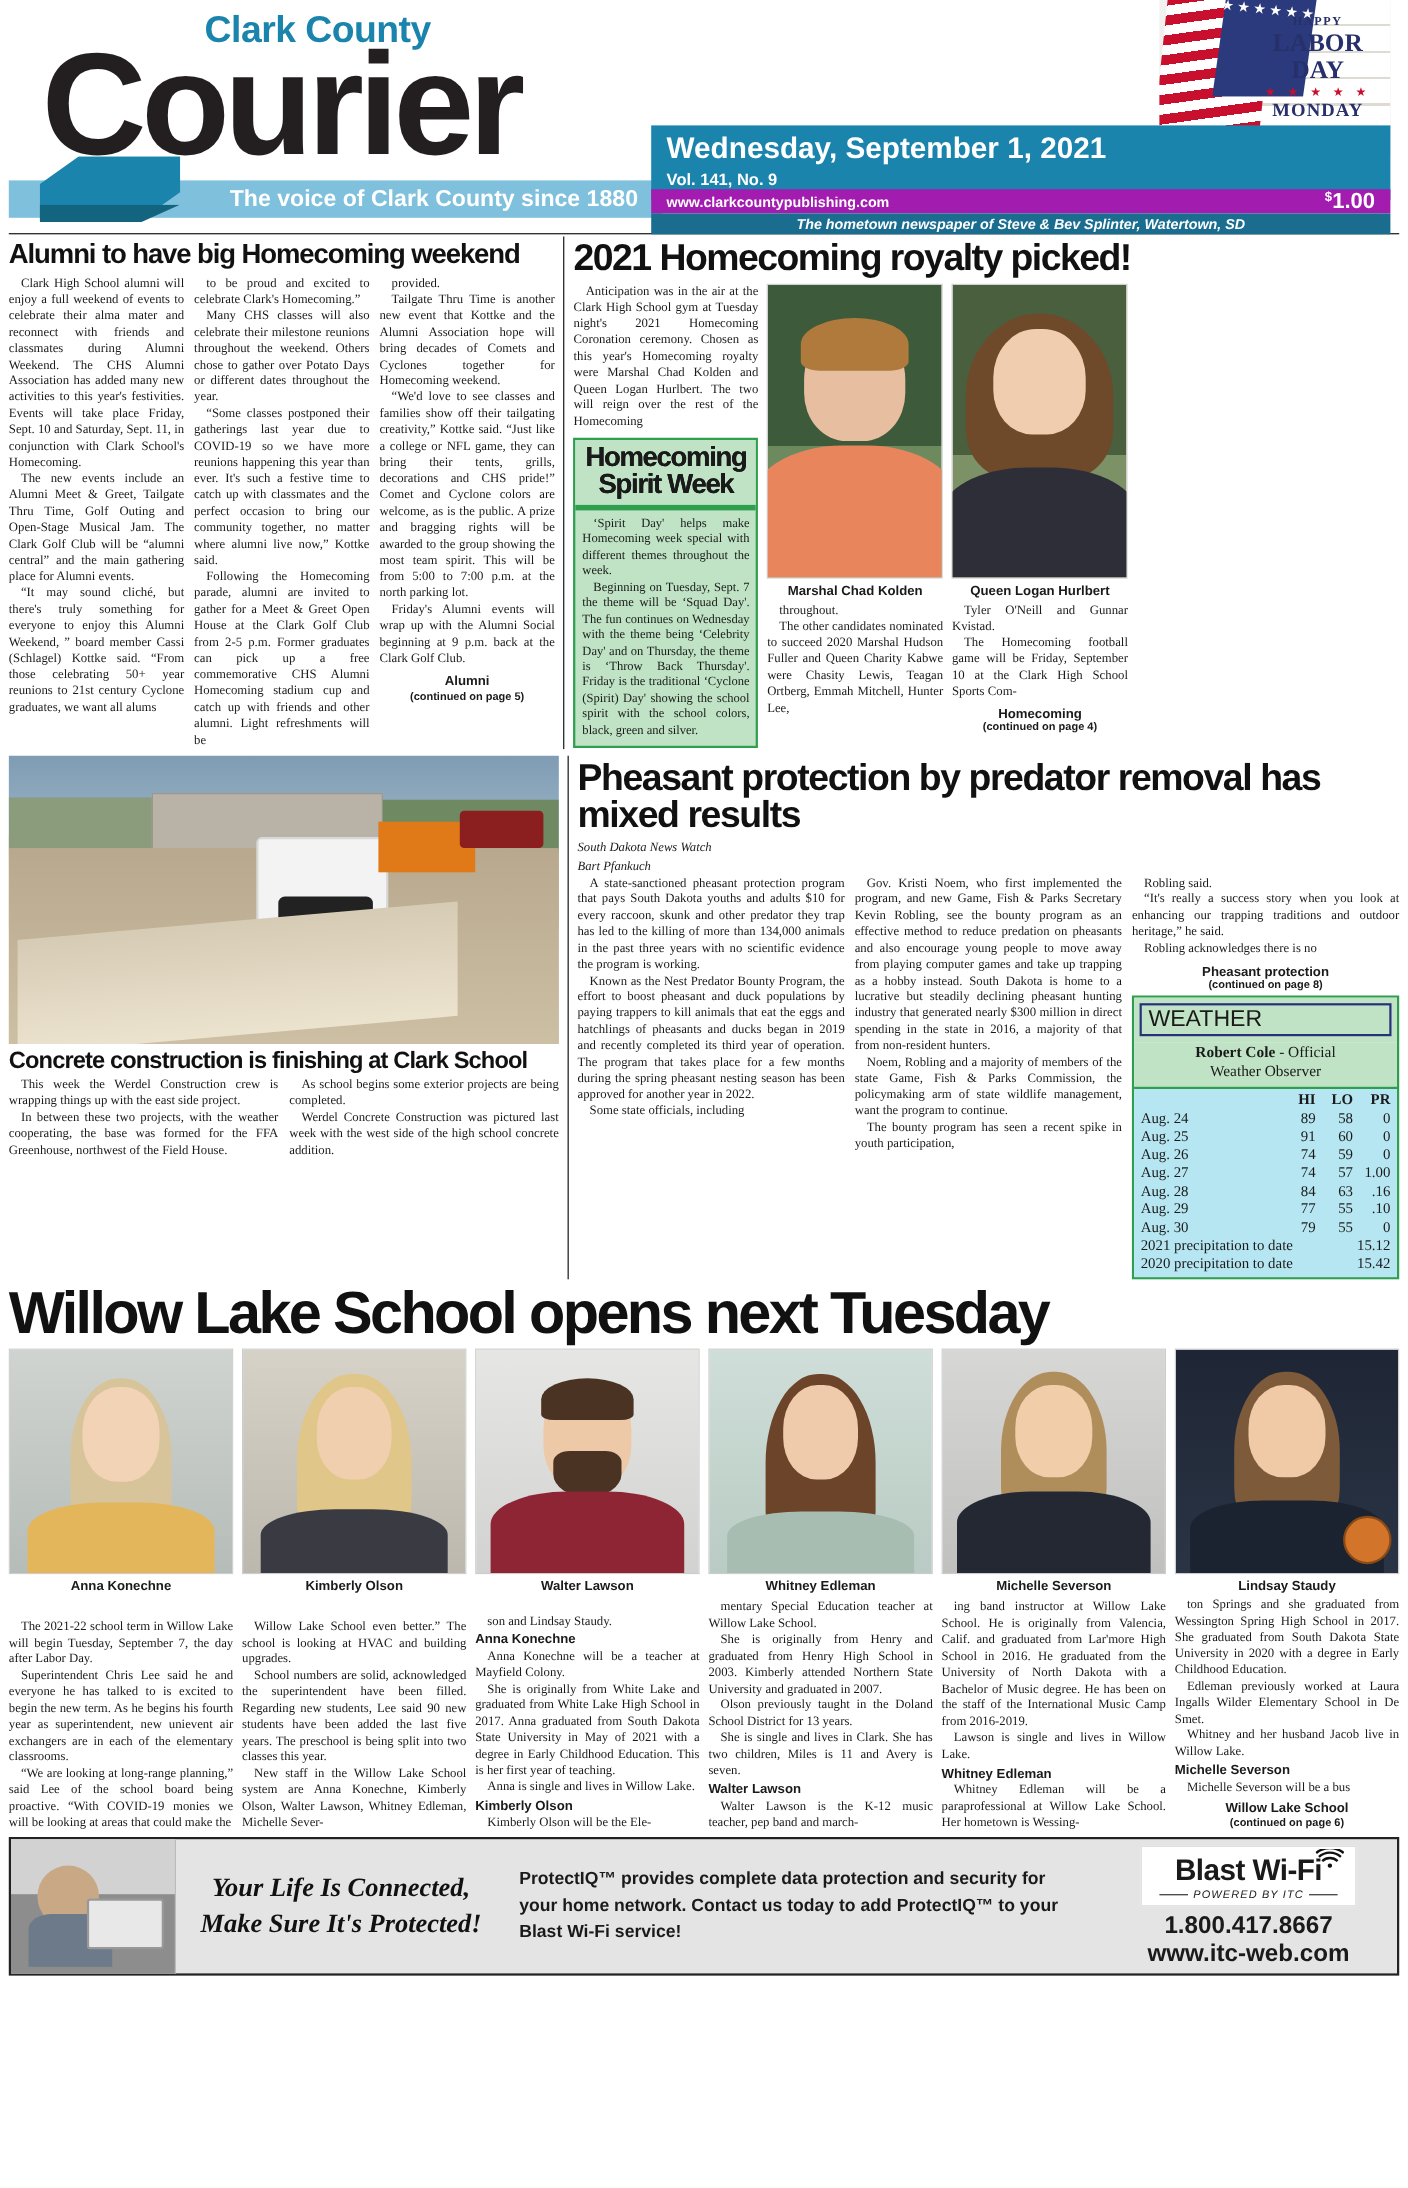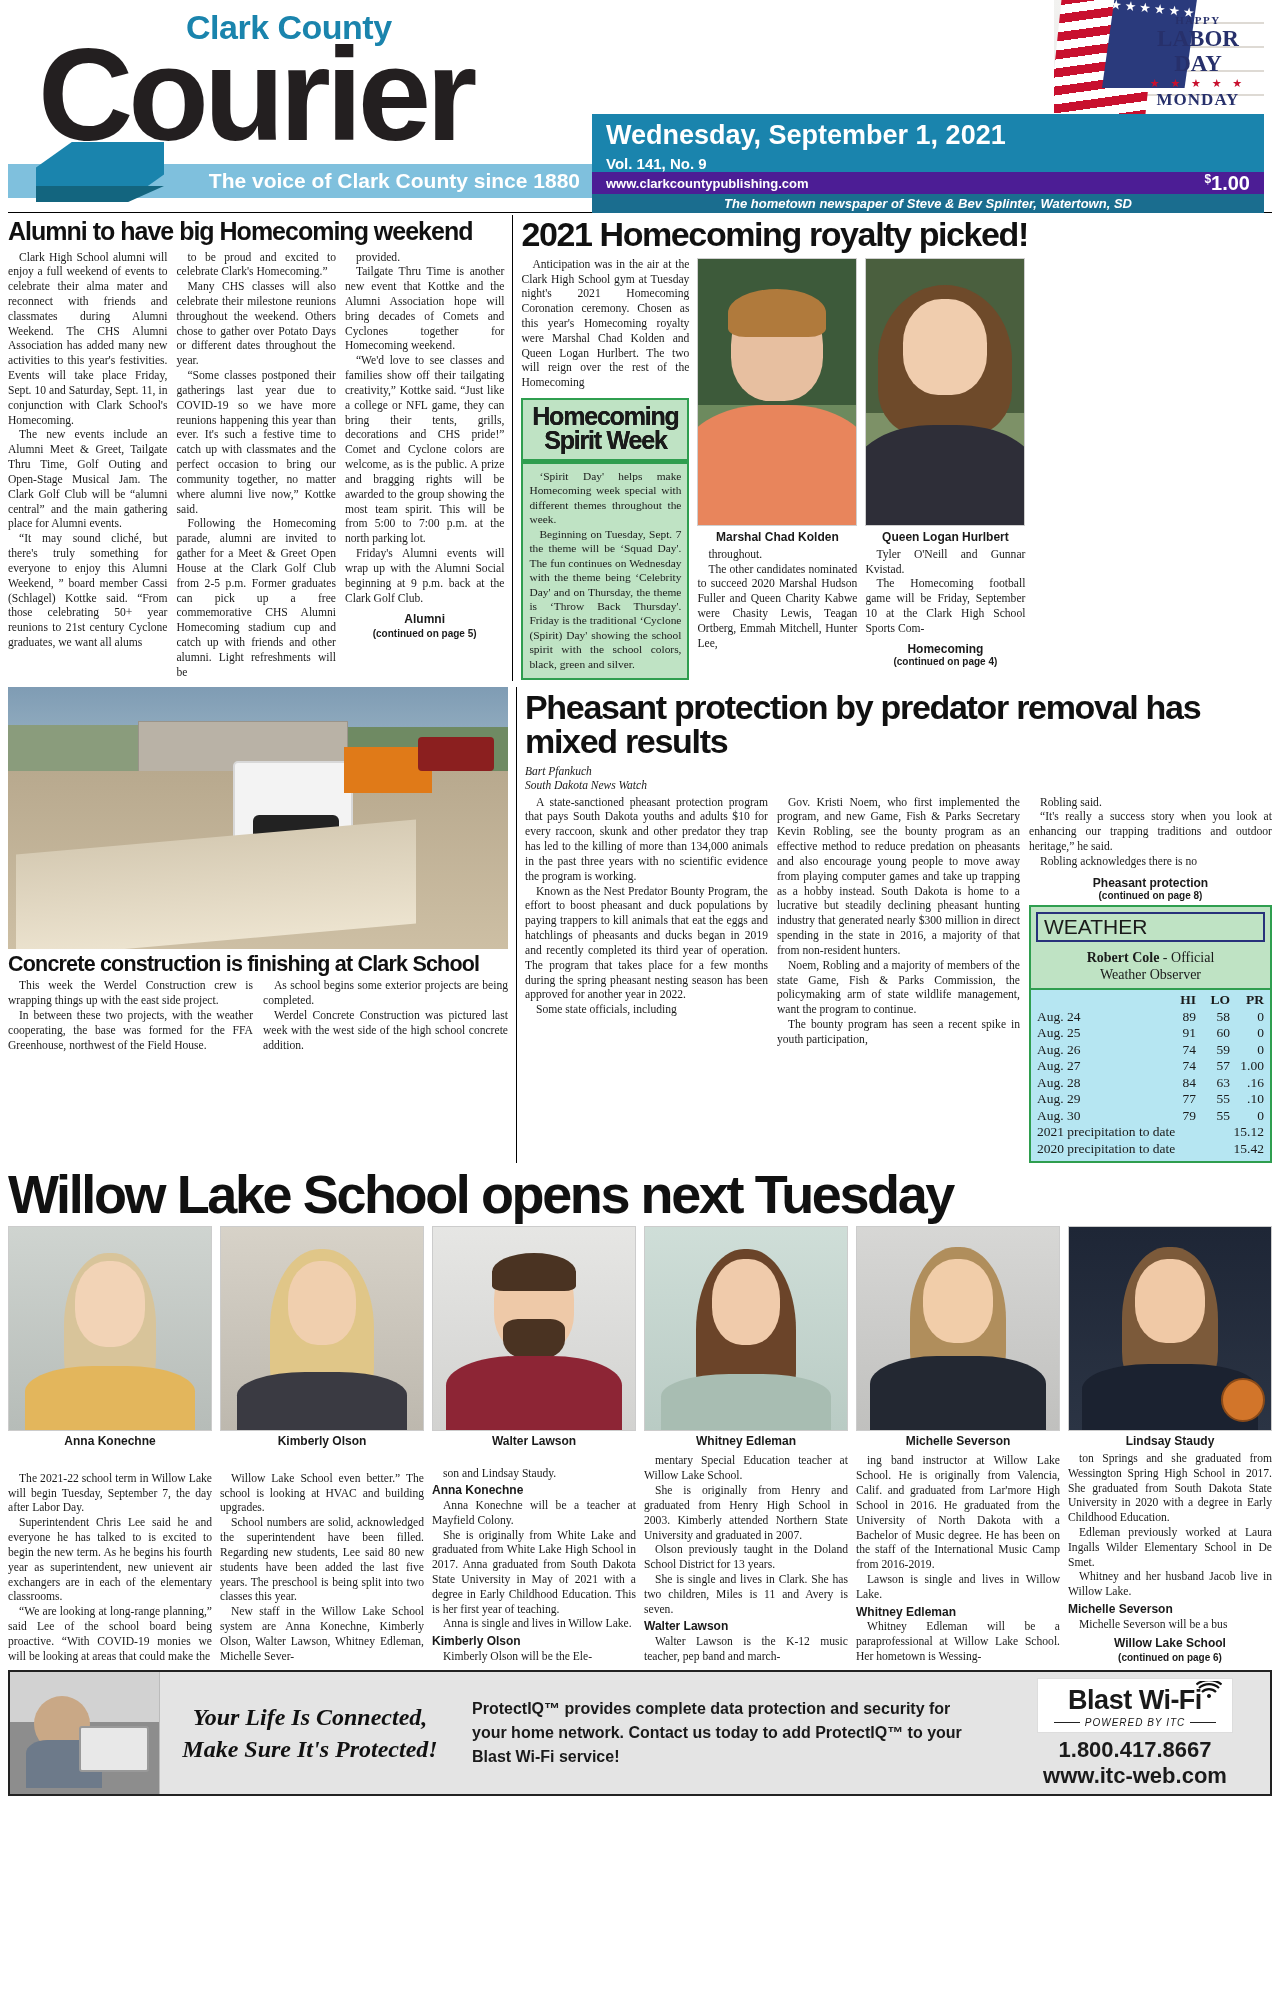--- a/index.html
+++ b/index.html
@@ -82,21 +82,21 @@
   .mast-datebox {
     position:absolute; right:8px; top:114px; width:672px; height:68px;
     background:#1a84ad; color:#fff;
     font-family:"Liberation Sans", sans-serif;
     padding:6px 14px 0 14px;
   }
   .date-line { font-size:27px; font-weight:bold; line-height:1.15; }
   .vol-line { font-size:15px; font-weight:bold; margin-top:4px; }
   .mast-urlbar {
     position:absolute; right:8px; top:172px; width:672px; height:22px;
-    background:#4c1d95; color:#fff;
+    background:#a21caf; color:#fff;
     font-family:"Liberation Sans", sans-serif; font-weight:bold; font-size:13px;
     display:flex; align-items:center; padding:0 14px;
   }
   .url-left { flex:1; }
   .price { font-size:20px; font-weight:bold; }
   .price sup { font-size:12px; vertical-align:top; }
   .mast-hometown {
     position:absolute; right:8px; top:194px; width:672px; height:19px;
     background:#1a6d8f; color:#fff;
     font-family:"Liberation Sans", sans-serif; font-style:italic; font-weight:bold;
@@ -368,22 +368,22 @@
           <p>As school begins some exterior projects are being completed.</p>
           <p>Werdel Concrete Construction was pictured last week with the west side of the high school concrete addition.</p>
         </div>
       </div>
     </div>
 
     <div class="vrule"></div>
 
     <div class="right-pack">
       <div class="hl headline-pheasant">Pheasant protection by predator removal has mixed results</div>
+      <div class="byline" style="margin-bottom:3px;">South Dakota News Watch</div>
       <div class="byline">Bart Pfankuch</div>
-      <div class="byline" style="margin-bottom:3px;">South Dakota News Watch</div>
 
       <div class="pheas-cols">
         <div class="body-col">
           <p>A state-sanctioned pheasant protection program that pays South Dakota youths and adults $10 for every raccoon, skunk and other predator they trap has led to the killing of more than 134,000 animals in the past three years with no scientific evidence the program is working.</p>
           <p>Known as the Nest Predator Bounty Program, the effort to boost pheasant and duck populations by paying trappers to kill animals that eat the eggs and hatchlings of pheasants and ducks began in 2019 and recently completed its third year of operation. The program that takes place for a few months during the spring pheasant nesting season has been approved for another year in 2022.</p>
           <p>Some state officials, including</p>
         </div>
         <div class="body-col">
           <p>Gov. Kristi Noem, who first implemented the program, and new Game, Fish &amp; Parks Secretary Kevin Robling, see the bounty program as an effective method to reduce predation on pheasants and also encourage young people to move away from playing computer games and take up trapping as a hobby instead. South Dakota is home to a lucrative but steadily declining pheasant hunting industry that generated nearly $300 million in direct spending in the state in 2016, a majority of that from non-resident hunters.</p>
           <p>Noem, Robling and a majority of members of the state Game, Fish &amp; Parks Commission, the policymaking arm of state wildlife management, want the program to continue.</p>
@@ -527,21 +527,21 @@
     </div>
 
     <div class="willow-cols" style="margin-top:2px;">
       <div class="body-col">
         <p>The 2021-22 school term in Willow Lake will begin Tuesday, September 7, the day after Labor Day.</p>
         <p>Superintendent Chris Lee said he and everyone he has talked to is excited to begin the new term. As he begins his fourth year as superintendent, new unievent air exchangers are in each of the elementary classrooms.</p>
         <p>“We are looking at long-range planning,” said Lee of the school board being proactive.  “With COVID-19 monies we will be looking at areas that could make the</p>
       </div>
       <div class="body-col">
         <p>Willow Lake School even better.” The school is looking at HVAC and building upgrades.</p>
-        <p>School numbers are solid, acknowledged the superintendent have been filled.  Regarding new students, Lee said 80 new students have been added the last five years. The preschool is being split into two classes this year.</p>
+        <p>School numbers are solid, acknowledged the superintendent have been filled.  Regarding new students, Lee said 90 new students have been added the last five years. The preschool is being split into two classes this year.</p>
         <p>New staff in the Willow Lake School system are Anna Konechne, Kimberly Olson, Walter Lawson, Whitney Edleman, Michelle Sever-</p>
       </div>
       <div class="body-col">
         <p>son and Lindsay Staudy.</p>
         <div class="sub-h">Anna Konechne</div>
         <p>Anna Konechne will be a teacher at Mayfield Colony.</p>
         <p>She is originally from White Lake and graduated from White Lake High School in 2017.  Anna graduated from South Dakota State University in May of 2021 with a degree in Early Childhood Education.  This is her first year of teaching.</p>
         <p>Anna is single and lives in Willow Lake.</p>
         <div class="sub-h">Kimberly Olson</div>
         <p>Kimberly Olson will be the Ele-</p>

